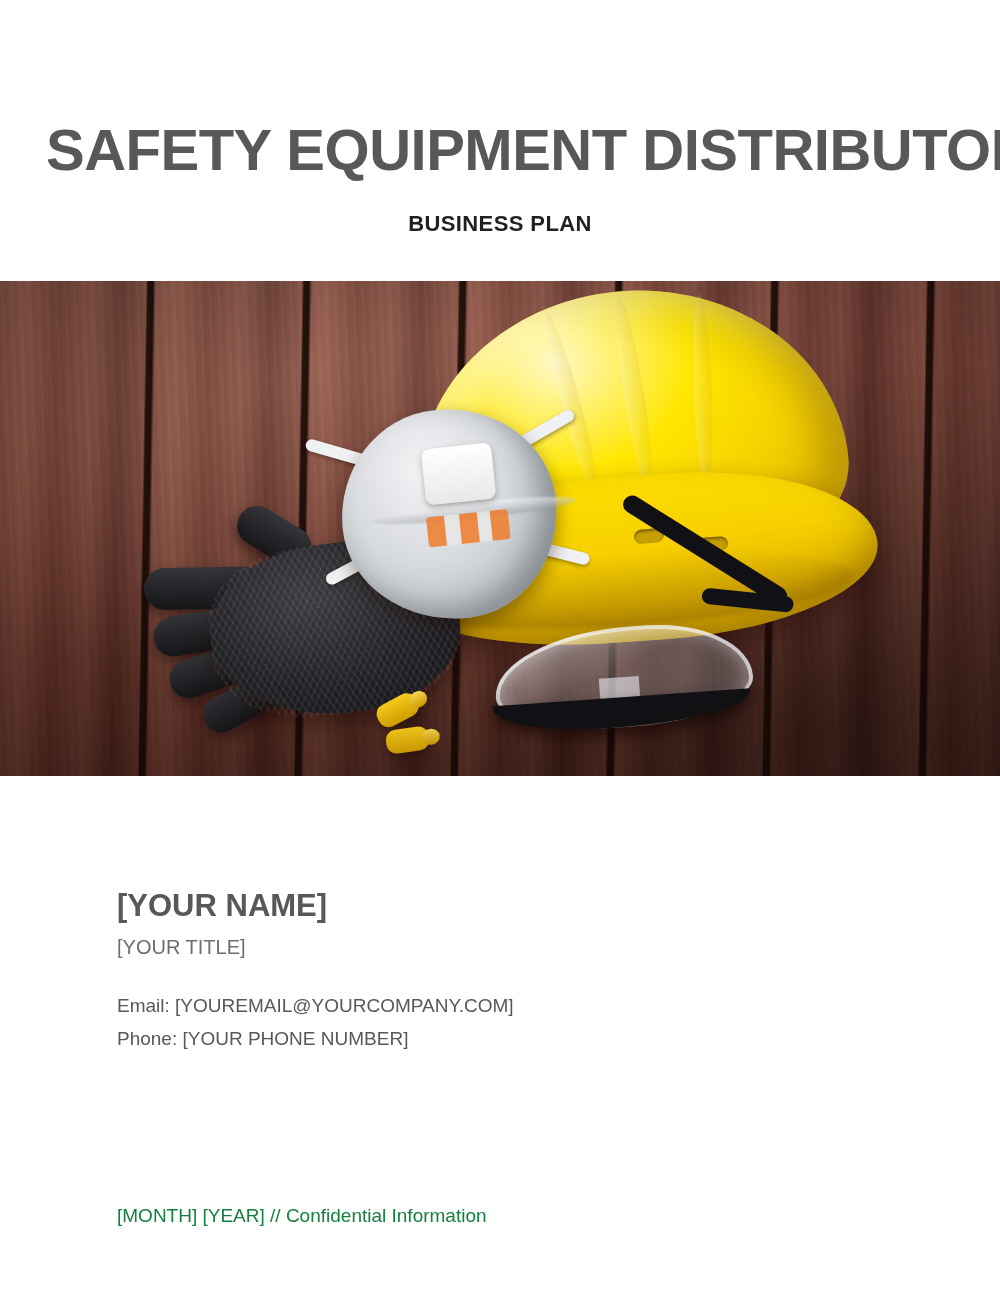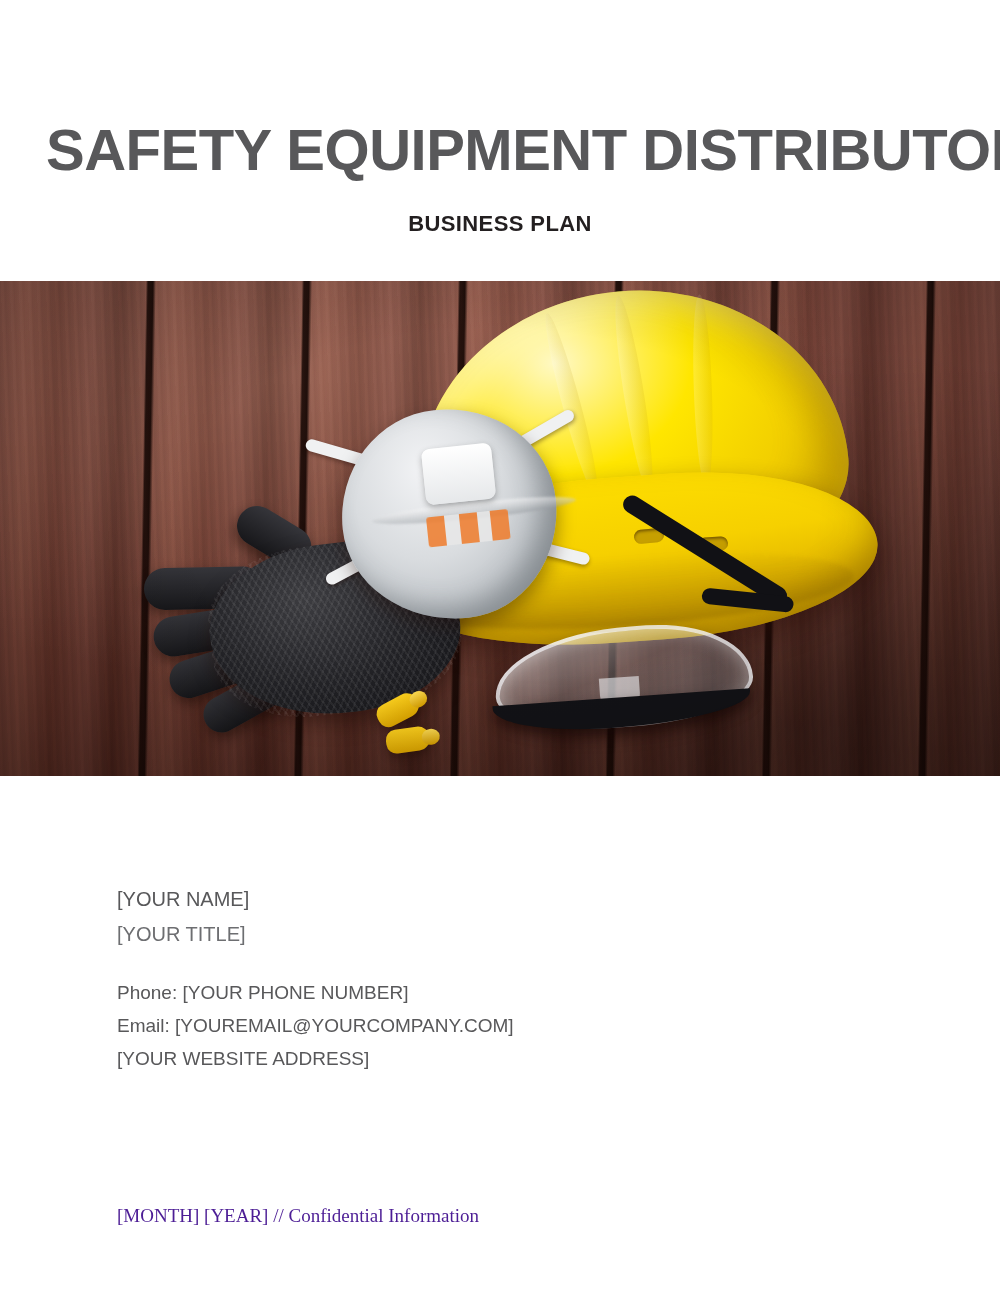--- a/index.html
+++ b/index.html
@@ -352,43 +352,42 @@
   }
 
   
   .contact {
     position: absolute;
     left: 117px;
     top: 888px;
     width: 700px;
   }
   .contact .name {
-    font-size: 20px;
-    font-weight: normal;
+    font-size: 31px;
+    font-weight: bold;
     color: #58585a;
     margin: 0 0 10px 0;
   }
   .contact .job-title {
     font-size: 20px;
     color: #6d6e71;
     margin: 12px 0 36px 0;
   }
   .contact .line {
     font-size: 19px;
     color: #58585a;
     margin: 0 0 11px 0;
   }
 
   .footer-note {
     position: absolute;
     left: 117px;
     top: 1205px;
     font-size: 19px;
-    color: #4c1d95;
-    font-family: Liberation Serif, serif;
+    color: #15803d;
   }
 </style>
 </head>
 <body>
 
 <div class="page">
 
   <div class="title-block">
     <h1 class="doc-title">SAFETY EQUIPMENT DISTRIBUTOR</h1>
     <div class="doc-subtitle">BUSINESS PLAN</div>
@@ -449,20 +448,19 @@
       <div class="nose"></div>
       <div class="frame-bottom"></div>
     </div>
 
     <div class="hero-vignette"></div>
   </div>
 
   <div class="contact">
     <div class="name">[YOUR NAME]</div>
     <div class="job-title">[YOUR TITLE]</div>
+    <div class="line">Email: [YOUREMAIL@YOURCOMPANY.COM]</div>
     <div class="line">Phone: [YOUR PHONE NUMBER]</div>
-    <div class="line">Email: [YOUREMAIL@YOURCOMPANY.COM]</div>
-    <div class="line">[YOUR WEBSITE ADDRESS]</div>
   </div>
 
   <div class="footer-note">[MONTH] [YEAR] // Confidential Information</div>
 
 </div>
 
 </body></html>

